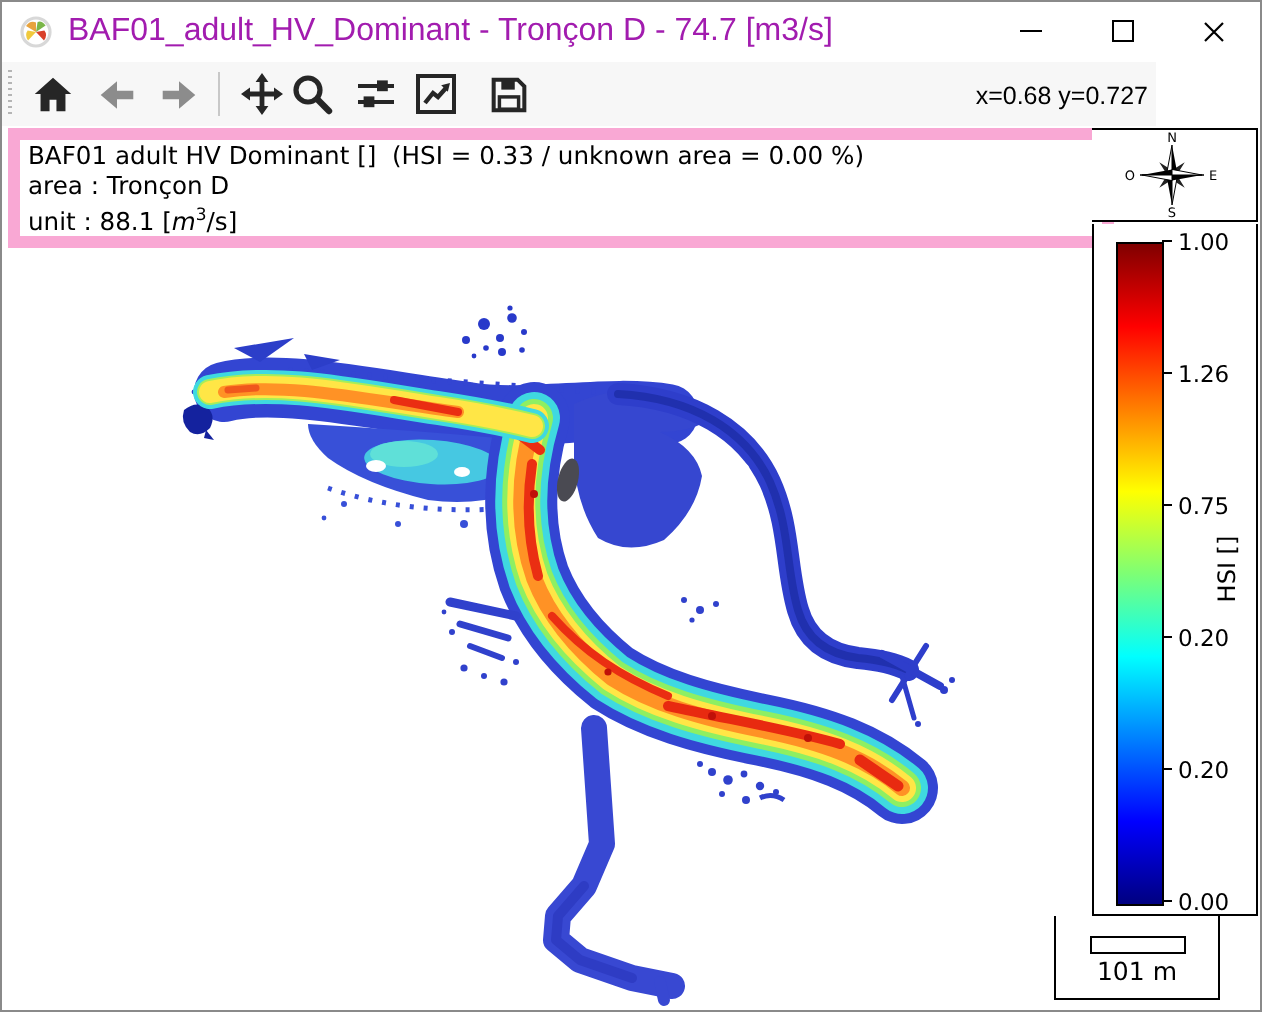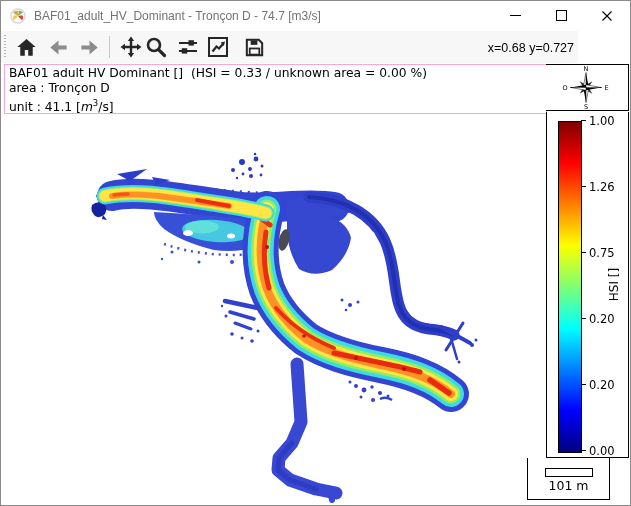--- a/index.html
+++ b/index.html
@@ -6,42 +6,42 @@
   #win{
     position:relative;width:629px;height:504px;margin:0;
     background:#ffffff;border:1px solid #8a8a8a;
     font-family:"DejaVu Sans",sans-serif;
   }
   
   #titlebar{position:absolute;left:0;top:0;width:629px;height:30px;background:#ffffff;}
   #titleicon{position:absolute;left:9px;top:7px;width:16px;height:16px;}
   #titletext{
     position:absolute;left:33px;top:0;height:30px;line-height:30px;
-    font-family:"Liberation Sans",sans-serif;font-size:12px;color:#737373;white-space:pre;
+    font-family:"Liberation Sans",sans-serif;font-size:16px;color:#a21caf;white-space:pre;
   }
   .winbtn{position:absolute;top:0;width:46px;height:29px;display:flex;align-items:center;justify-content:center;}
   #btn-min{right:92px;} #btn-max{right:46px;} #btn-close{right:0;}
   #btn-min .glyph{width:11px;height:0;border-top:1px solid #000;}
   #btn-max .glyph{width:9px;height:9px;border:1px solid #000;}
   
   #toolbar{position:absolute;left:0;top:30px;width:577px;height:32px;background:#f7f7f7;}
   #grip{position:absolute;left:3px;top:4px;width:2px;height:24px;
     background:repeating-linear-gradient(to bottom,#b5b5b5 0 1px,transparent 1px 3px);}
   .tbtn{position:absolute;top:3px;width:30px;height:26px;display:flex;align-items:center;justify-content:center;}
   #tb-home{left:10px;} #tb-back{left:42px;} #tb-forward{left:73px;}
   #tb-pan{left:115px;} #tb-zoom{left:140px;} #tb-subplots{left:172px;}
   #tb-plot{left:202px;} #tb-save{left:238px;}
   #tbsep{position:absolute;left:108px;top:5px;width:0;height:22px;border-left:1px solid #c8c8c8;}
   #coords{position:absolute;right:4px;top:0;height:32px;line-height:34px;
     font-family:"Liberation Sans",sans-serif;font-size:12.5px;color:#000;}
   
   #content{position:absolute;left:0;top:62px;width:629px;height:442px;background:#fff;}
   #infobox{
     position:absolute;left:3px;top:1px;width:541px;height:47px;
-    border:1px solid #f9a8d4;background:#fff;
+    border:6px solid #f9a8d4;background:#fff;
     font-size:12.3px;color:#000;line-height:14.8px;padding-top:1px;
   }
   #infobox .iline{padding-left:4px;white-space:pre;}
   #infobox sup{font-size:8.5px;}
   #compassbox{
     position:absolute;left:545px;top:1px;width:83px;height:47px;
     border:1px solid #000;border-left:none;background:#fff;box-sizing:border-box;
   }
   #cbarbox{
     position:absolute;left:545px;top:49px;width:83px;height:346px;
@@ -148,21 +148,21 @@
       </svg>
     </div>
     <div id="coords">x=0.68 y=0.727</div>
   </div>
 
   <div id="content">
 
     <div id="infobox">
       <div class="iline">BAF01 adult HV Dominant []  (HSI = 0.33 / unknown area = 0.00 %)</div>
       <div class="iline">area : Tronçon D</div>
-      <div class="iline"><span>unit : 41.1 [</span><i>m</i><sup>3</sup><span>/s]</span></div>
+      <div class="iline"><span>unit : 88.1 [</span><i>m</i><sup>3</sup><span>/s]</span></div>
     </div>
 
     <div id="compassbox">
       <svg width="81" height="45" viewBox="0 0 81 45">
         <path d="M24 22.5 H30 M50 22.5 H56" stroke="#000" stroke-width="0.7"></path>
         <path transform="rotate(45 40 22.5)" d="M40 13.5 L41.7 20.8 L49 22.5 L41.7 24.2 L40 31.5 L38.3 24.2 L31 22.5 L38.3 20.8 Z" fill="#222"></path>
         <path d="M40 7.5 L42.8 22.5 L40 22.5 Z" fill="#000"></path>
         <path d="M40 7.5 L37.2 22.5 L40 22.5 Z" fill="#fff" stroke="#000" stroke-width="0.5"></path>
         <path d="M40 37.5 L37.2 22.5 L40 22.5 Z" fill="#000"></path>
         <path d="M40 37.5 L42.8 22.5 L40 22.5 Z" fill="#fff" stroke="#000" stroke-width="0.5"></path>

